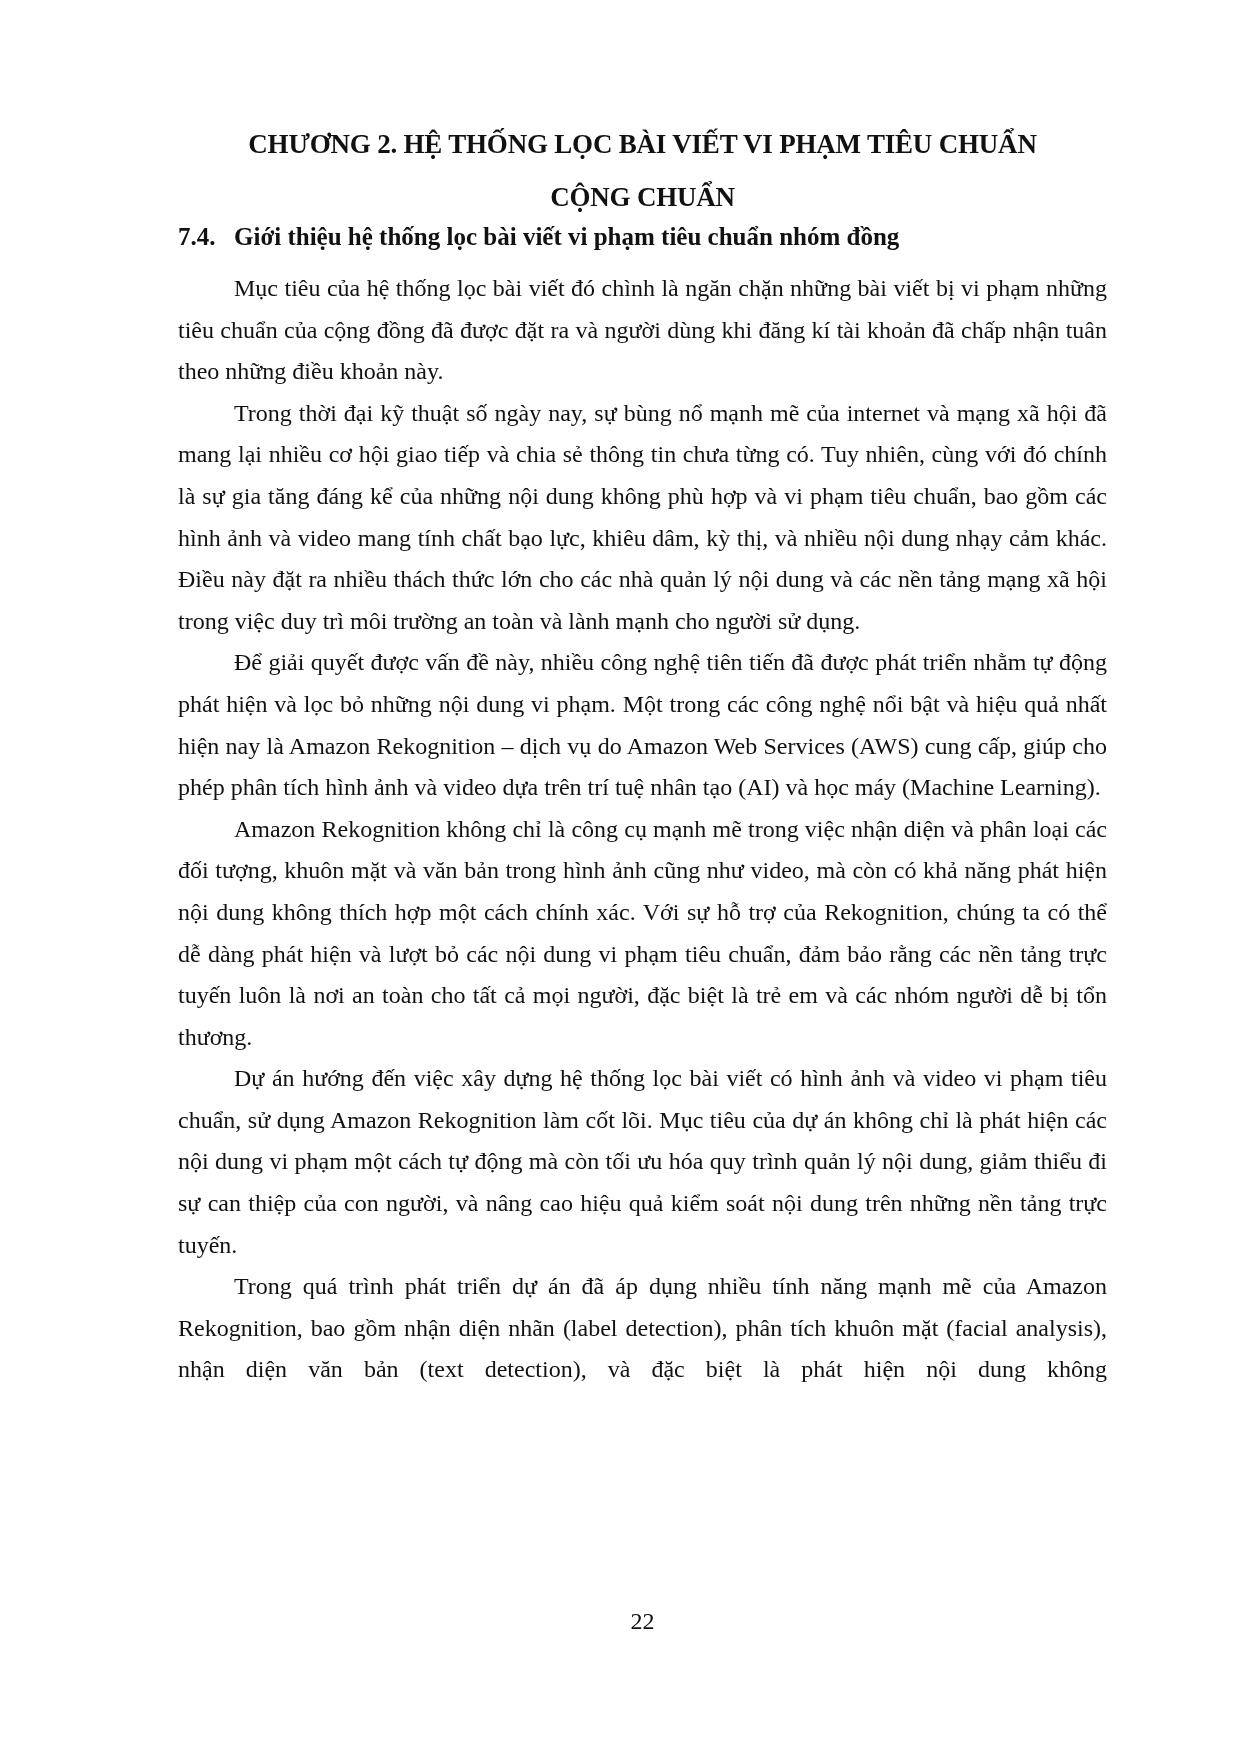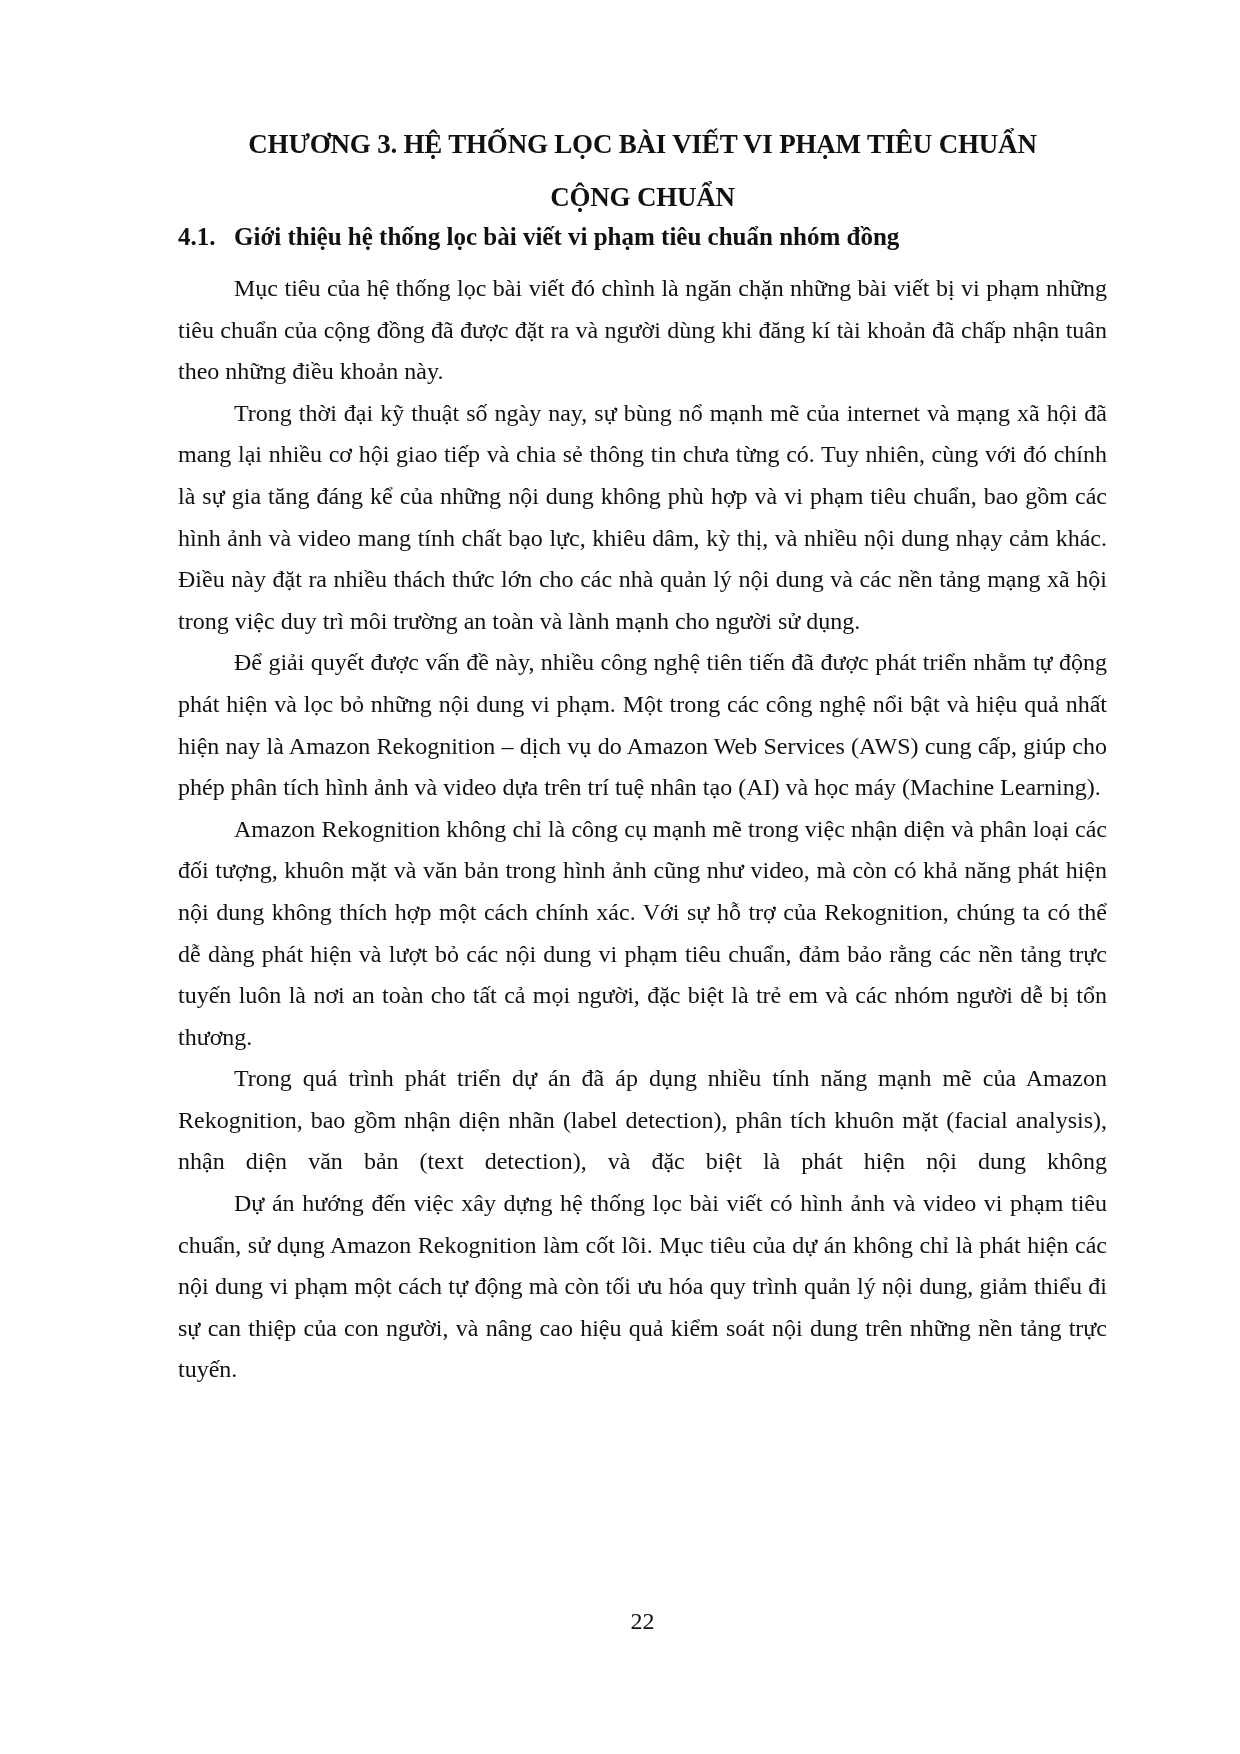--- a/index.html
+++ b/index.html
@@ -66,31 +66,31 @@
       text-align: center;
       font-size: 24px;
       line-height: 30px;
     }
   </style>
 </head>
 <body>
 
 <div class="page">
   <div class="chapter-title">
-    <div>CHƯƠNG 3. HỆ THỐNG LỌC BÀI VIẾT VI PHẠM TIÊU CHUẨN</div>
+    <div>CHƯƠNG 2. HỆ THỐNG LỌC BÀI VIẾT VI PHẠM TIÊU CHUẨN</div>
     <div>CỘNG CHUẨN</div>
   </div>
 
   <div class="section-heading">
-    <span class="num">4.1.</span><span>Giới thiệu hệ thống lọc bài viết vi phạm tiêu chuẩn nhóm đồng</span>
+    <span class="num">7.4.</span><span>Giới thiệu hệ thống lọc bài viết vi phạm tiêu chuẩn nhóm đồng</span>
   </div>
 
   <div class="body">
     <p>Mục tiêu của hệ thống lọc bài viết đó chình là ngăn chặn những bài viết bị vi phạm những tiêu chuẩn của cộng đồng đã được đặt ra và người dùng khi đăng kí tài khoản đã chấp nhận tuân theo những điều khoản này.</p>
     <p>Trong thời đại kỹ thuật số ngày nay, sự bùng nổ mạnh mẽ của internet và mạng xã hội đã mang lại nhiều cơ hội giao tiếp và chia sẻ thông tin chưa từng có. Tuy nhiên, cùng với đó chính là sự gia tăng đáng kể của những nội dung không phù hợp và vi phạm tiêu chuẩn, bao gồm các hình ảnh và video mang tính chất bạo lực, khiêu dâm, kỳ thị, và nhiều nội dung nhạy cảm khác. Điều này đặt ra nhiều thách thức lớn cho các nhà quản lý nội dung và các nền tảng mạng xã hội trong việc duy trì môi trường an toàn và lành mạnh cho người sử dụng.</p>
     <p>Để giải quyết được vấn đề này, nhiều công nghệ tiên tiến đã được phát triển nhằm tự động phát hiện và lọc bỏ những nội dung vi phạm. Một trong các công nghệ nổi bật và hiệu quả nhất hiện nay là Amazon Rekognition – dịch vụ do Amazon Web Services (AWS) cung cấp, giúp cho phép phân tích hình ảnh và video dựa trên trí tuệ nhân tạo (AI) và học máy (Machine Learning).</p>
     <p>Amazon Rekognition không chỉ là công cụ mạnh mẽ trong việc nhận diện và phân loại các đối tượng, khuôn mặt và văn bản trong hình ảnh cũng như video, mà còn có khả năng phát hiện nội dung không thích hợp một cách chính xác. Với sự hỗ trợ của Rekognition, chúng ta có thể dễ dàng phát hiện và lượt bỏ các nội dung vi phạm tiêu chuẩn, đảm bảo rằng các nền tảng trực tuyến luôn là nơi an toàn cho tất cả mọi người, đặc biệt là trẻ em và các nhóm người dễ bị tổn thương.</p>
+    <p>Dự án hướng đến việc xây dựng hệ thống lọc bài viết có hình ảnh và video vi phạm tiêu chuẩn, sử dụng Amazon Rekognition làm cốt lõi. Mục tiêu của dự án không chỉ là phát hiện các nội dung vi phạm một cách tự động mà còn tối ưu hóa quy trình quản lý nội dung, giảm thiểu đi sự can thiệp của con người, và nâng cao hiệu quả kiểm soát nội dung trên những nền tảng trực tuyến.</p>
     <p style="text-align-last: justify;">Trong quá trình phát triển dự án đã áp dụng nhiều tính năng mạnh mẽ của Amazon Rekognition, bao gồm nhận diện nhãn (label detection), phân tích khuôn mặt (facial analysis), nhận diện văn bản (text detection), và đặc biệt là phát hiện nội dung không</p>
-    <p>Dự án hướng đến việc xây dựng hệ thống lọc bài viết có hình ảnh và video vi phạm tiêu chuẩn, sử dụng Amazon Rekognition làm cốt lõi. Mục tiêu của dự án không chỉ là phát hiện các nội dung vi phạm một cách tự động mà còn tối ưu hóa quy trình quản lý nội dung, giảm thiểu đi sự can thiệp của con người, và nâng cao hiệu quả kiểm soát nội dung trên những nền tảng trực tuyến.</p>
   </div>
 
   <div class="page-number">22</div>
 </div>
 
 </body></html>

